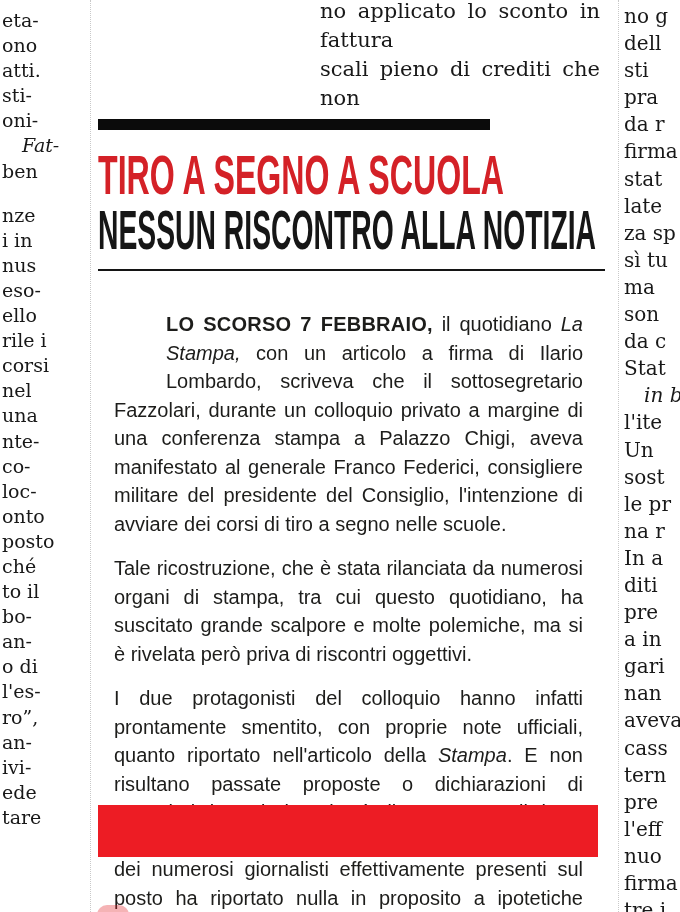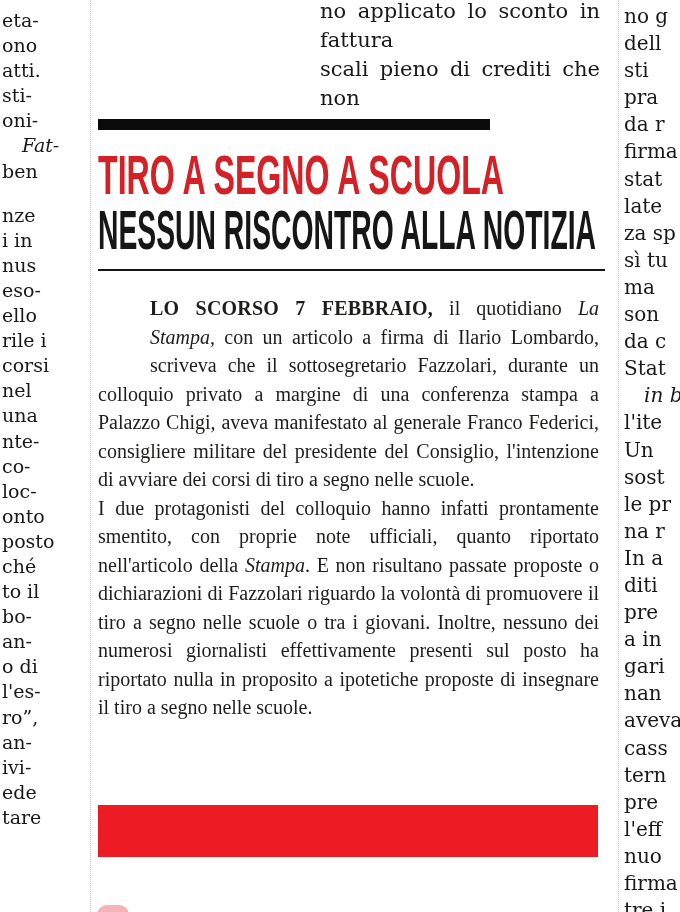--- a/index.html
+++ b/index.html
@@ -39,21 +39,21 @@
   .headline{position:absolute;left:98px;white-space:nowrap;transform-origin:0 50%;}
   .headline-red{top:143px;font-size:55px;font-weight:800;letter-spacing:0;}
   .headline-black{top:198px;font-size:55px;font-weight:700;color:#161616;}
   .head-rule{position:absolute;left:98px;top:269px;width:507px;height:0;border-top:2px solid #141414;}
 
   
   .article{
     position:absolute;left:98px;top:294px;width:501px;
     font-size:20px;line-height:28.5px;text-align:justify;color:#1d1d1b;
   }
-  .article p{margin:0;font-family:Liberation Serif, serif;}
+  .article p{margin:16px;}
   .lead-bold{font-weight:800;letter-spacing:.2px;}
   .it{font-style:italic;}
 
   
   .play-float{float:left;width:52px;height:58px;}
   .play-circle{
     position:relative;width:37px;height:37px;margin:5px 0 0 4px;border-radius:50%;
   }
   .play-triangle{
     position:absolute;left:13px;top:9px;width:0;height:0;
@@ -166,20 +166,21 @@
 
   <div class="article">
     <p>
       <span class="play-float">
         <span class="play-circle" style="background-color: rgb(226, 36, 42);">
           <span class="play-triangle"></span>
         </span>
       </span>
       <span class="lead-bold">LO SCORSO 7 FEBBRAIO,</span><span> il quotidiano </span><span class="it">La Stampa,</span><span> con un articolo a firma di Ilario Lombardo, scriveva che il sottosegretario Fazzolari, durante un colloquio privato a margine di una conferenza stampa a Palazzo Chigi, aveva manifestato al generale Franco Federici, consigliere militare del presidente del Consiglio, l'intenzione di avviare dei corsi di tiro a segno nelle scuole.</span>
     </p>
+    <p>Tale ricostruzione, che è stata rilanciata da numerosi organi di stampa, tra cui questo quotidiano, ha suscitato grande scalpore e molte polemiche, ma si è rivelata però priva di riscontri oggettivi.</p>
     <p>
       <span>I due protagonisti del colloquio hanno infatti prontamente smentito, con proprie note ufficiali, quanto riportato nell'articolo della </span><span class="it">Stampa</span><span>. E non risultano passate proposte o dichiarazioni di Fazzolari riguardo la volontà di promuovere il tiro a segno nelle scuole o tra i giovani. Inoltre, nessuno dei numerosi giornalisti effettivamente presenti sul posto ha riportato nulla in proposito a ipotetiche proposte di insegnare il tiro a segno nelle scuole.</span>
     </p>
   </div>
 
   <div class="red-banner" style="background-color: rgb(237, 28, 36);"></div>
 
   <div class="partial-bottom-icon" style="background-color: rgb(226, 36, 42);"></div>
 
 </div>

